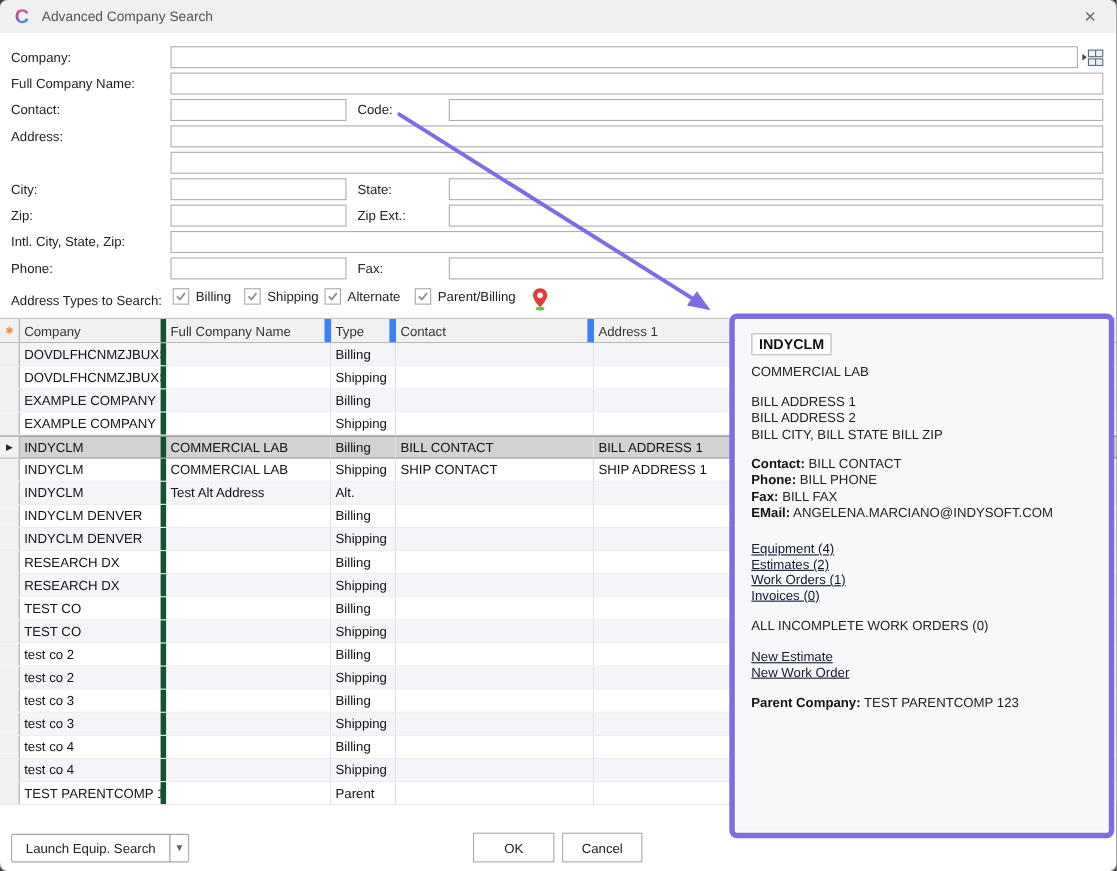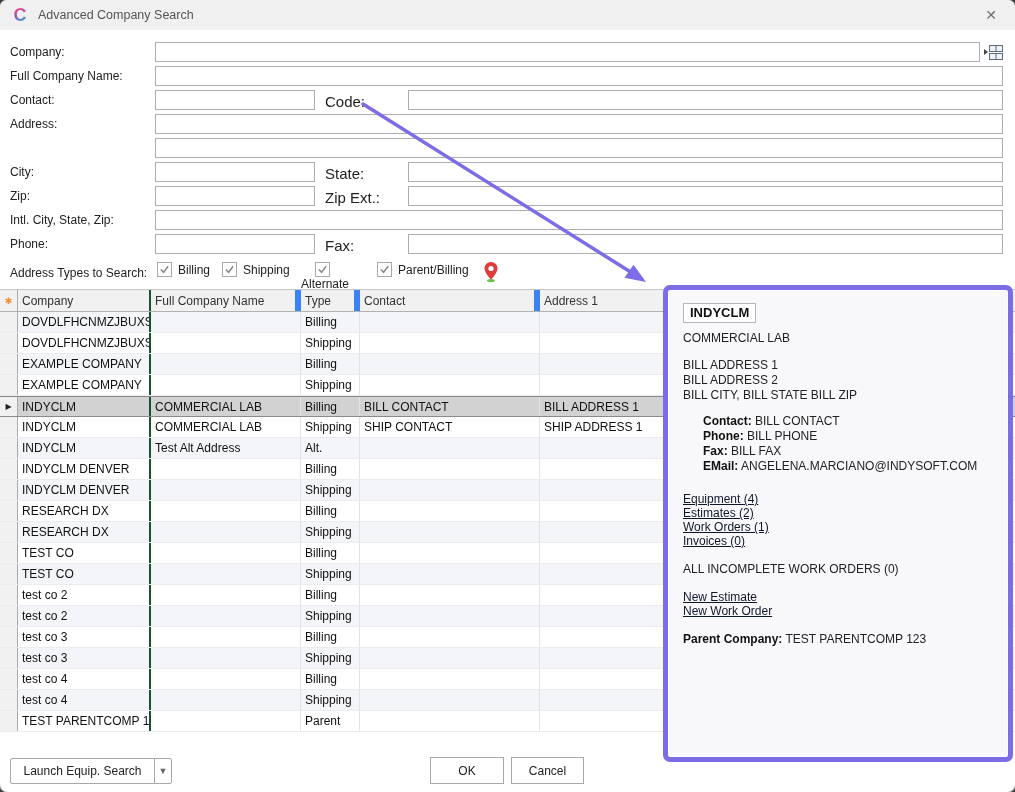--- a/index.html
+++ b/index.html
@@ -10,21 +10,21 @@
   .titlebar { position:absolute; top:0; left:0; right:0; height:30px; background:#f0f0f0; display:flex; align-items:center; padding:0 10px; z-index:2; }
   .app-icon { width:20px; height:20px; font-weight:900; font-size:18px; line-height:20px; text-align:center;
               background:linear-gradient(160deg,#ee4d8b 20%,#9a54b8 50%,#2fa8dc 80%);
               -webkit-background-clip:text; background-clip:text; color:transparent; margin-right:8px; }
   .title { font-size:12.5px; color:#555; }
   .close-btn { margin-left:auto; font-size:14px; color:#6e6e6e; cursor:pointer; padding:2px 8px; }
 
   
   .form-row { position:absolute; left:0; width:1015px; height:20px; }
   .flabel { position:absolute; left:10px; top:3px; font-size:12px; color:#222; white-space:nowrap; }
-  .fmid   { position:absolute; left:325px; top:3px; font-size:15px; color:#222; white-space:nowrap; }
+  .fmid   { position:absolute; left:325px; top:3px; font-size:12px; color:#222; white-space:nowrap; }
   input.txt { position:absolute; top:0; height:20px; border:1px solid #abadb3; background:#fff;
               font:12px "Liberation Sans",sans-serif; padding:0 4px; outline:none; }
   .f-main  { left:155px; }
   .f-right { left:408px; width:595px; }
   .lookup-icon { position:absolute; left:983px; top:1px; width:21px; height:19px; cursor:pointer; }
 
   
   .cb-row { position:absolute; top:262px; left:0; width:1015px; height:21px; }
   .cb-group { position:absolute; top:0; display:flex; align-items:center; cursor:pointer; }
   .cb-box { width:15px; height:15px; background:#fff; border:1px solid #a8a8a8; display:inline-flex; align-items:center; justify-content:center; }
@@ -36,33 +36,33 @@
   .th-row { display:flex; height:23px; background:#f1f1f1; border-top:1px solid #c6c6c6; border-bottom:1px solid #b2b2b2; }
   .th { padding:4px 4px 0; color:#333; white-space:nowrap; overflow:hidden; border-right:6px solid #3b82f6; cursor:pointer; }
   .tr { display:flex; height:21px; background:#fff; border-bottom:1px solid #ececf0; cursor:pointer; }
   .tr.alt { background:#f4f5f9; }
   .tr.selected { background:#d2d2d2; border-top:1px solid #8a8a8a; border-bottom:1px solid #8a8a8a; }
   .td { padding:3px 4px 0; white-space:nowrap; overflow:hidden; border-right:1px solid #e2e2e6; }
   .ind { width:18px; min-width:18px; background:#f1f1f1; border-right:1px solid #ababab; padding:0; text-align:center; }
   .th.ind { background:#f1f1f1; }
   .star-glyph { color:#ef8f2f; font-size:9px; line-height:22px; }
   .cur-glyph { color:#222; font-size:8px; line-height:20px; }
-  .c0 { width:133px; min-width:133px; border-right:2px solid #14532d; }
+  .c0 { width:133px; min-width:133px; border-right:5px solid #14532d; }
   .c1 { width:150px; min-width:150px; }
   .c2 { width:59px;  min-width:59px; }
   .c3 { width:180px; min-width:180px; }
   .c4 { flex:1; border-right:none; }
 
   
   .detail-panel { position:absolute; left:663px; top:285px; width:350px; height:477px; background:#f8f8fb;
                   border:5px solid #7c6ce6; border-radius:7px; box-shadow:inset 0 0 0 1px #fff; z-index:5; padding:13px 15px; font-size:12px; color:#222; }
   .code-box { display:inline-block; border:1px solid #b5b5bb; background:#fff; padding:1px 6px 2px; font-weight:bold; font-size:13px; color:#111; }
   .pname { margin-top:8px; }
   .addr-block { margin-top:13px; line-height:15px; }
-  .contact-block { margin-top:11px; line-height:15px;margin-left:20px; }
+  .contact-block { margin-top:11px; line-height:15px; }
   .contact-block b { color:#111; }
   .plink { display:block; width:max-content; color:#0f172a; text-decoration:underline; line-height:13px; margin-bottom:1px; cursor:pointer; }
   .links-block { margin-top:19px; }
   .wo-line { margin-top:14px; }
   .action-block { margin-top:15px; }
   .parent-line { margin-top:14px; }
   .parent-line b { color:#111; }
 
   
   .arrow-overlay { position:absolute; top:0; left:0; z-index:6; pointer-events:none; }
@@ -159,21 +159,21 @@
       <span class="cb-label">Billing</span>
     </span>
     <span class="cb-group" style="left:222px;">
       <span class="cb-box">
           <svg width="11" height="11" viewBox="0 0 12 12">
             <polyline points="2,6 5,9 10,2.5" stroke="#8a8a8a" stroke-width="1.7" fill="none"></polyline>
           </svg>
         </span>
       <span class="cb-label">Shipping</span>
     </span>
-    <span class="cb-group" style="left:295px;flex-direction:column;">
+    <span class="cb-group" style="left:295px;">
       <span class="cb-box">
           <svg width="11" height="11" viewBox="0 0 12 12">
             <polyline points="2,6 5,9 10,2.5" stroke="#8a8a8a" stroke-width="1.7" fill="none"></polyline>
           </svg>
         </span>
       <span class="cb-label">Alternate</span>
     </span>
     <span class="cb-group" style="left:377px;text-align:center;">
       <span class="cb-box">
           <svg width="11" height="11" viewBox="0 0 12 12">

